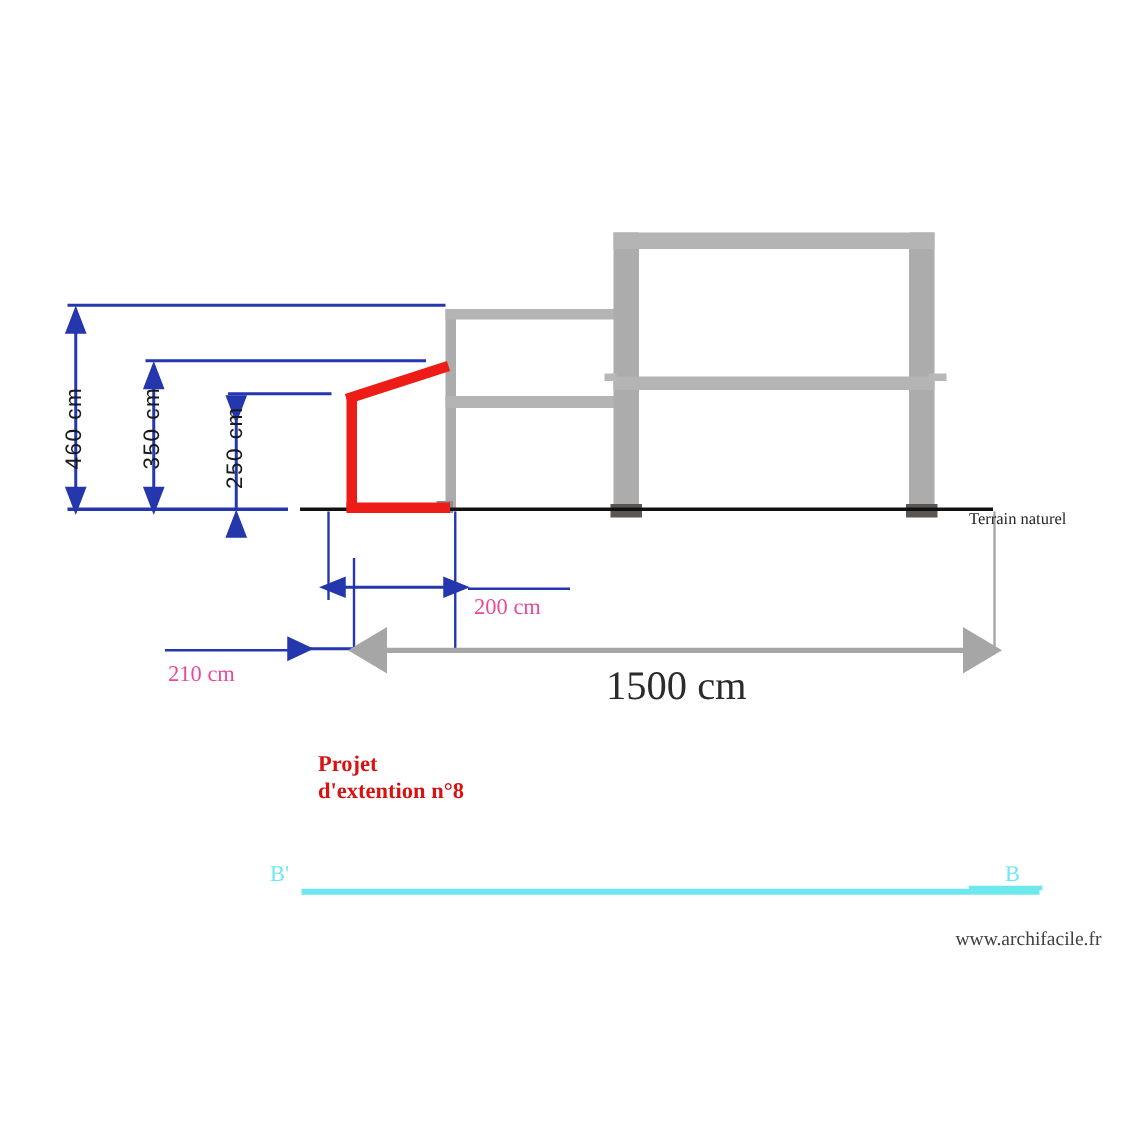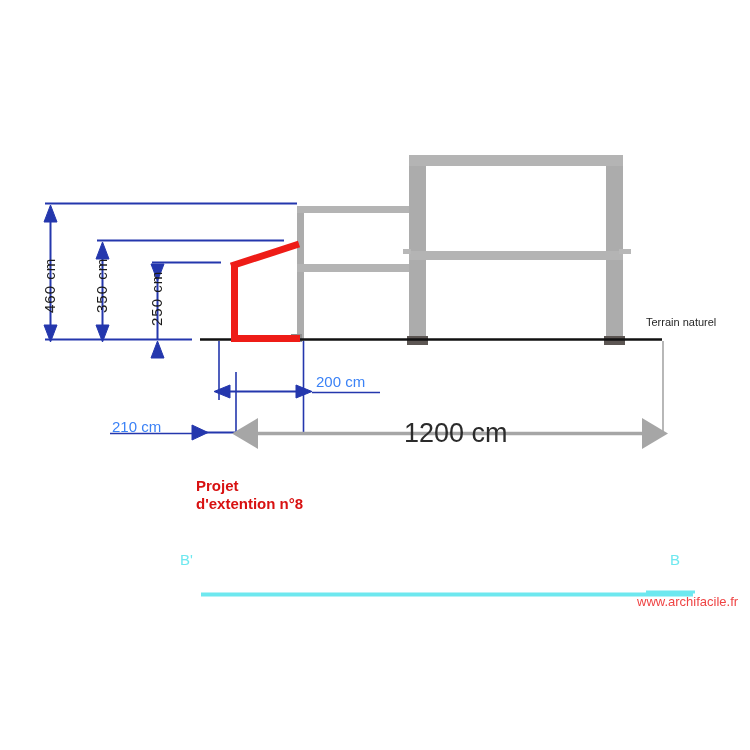--- a/index.html
+++ b/index.html
@@ -17,35 +17,36 @@
   #canvas {
     position: absolute;
     left: 0;
     top: 0;
     width: 750px;
     height: 750px;
   }
   .lbl {
     position: absolute;
     white-space: nowrap;
-    font-family: Liberation Sans, sans-serif;
+    font-family: Liberation Serif, serif;
+    margin-top: 24px;
   }
   
   .vlbl {
     position: absolute;
     white-space: nowrap;
     font-family: "Liberation Sans", sans-serif;
     transform-origin: 0 0;
     transform: rotate(-90deg);
     color: #1a1a1a;
     font-size: 15px;
     letter-spacing: 1px;
   }
   .hlbl {
-    color: #3b82f6;
+    color: #ec4899;
     font-size: 15px;
   }
   .big-dim {
     color: #2b2b2b;
     font-size: 27px;
   }
   .red-note {
     color: #d81111;
     font-weight: bold;
     font-size: 15px;
@@ -53,21 +54,21 @@
   }
   .terrain-lbl {
     color: #262626;
     font-size: 11px;
   }
   .sect-lbl {
     color: #6ee8ef;
     font-size: 15px;
   }
   .watermark {
-    color: #ef4444;
+    color: #404040;
     font-size: 13px;
   }
 </style>
 </head>
 <body>
 
 <svg id="canvas" viewBox="0 0 750 750">
 
   <defs>
     <marker id="bluetri-up" markerWidth="14" markerHeight="14" refX="7" refY="13" orient="auto">
@@ -173,25 +174,25 @@
 <div class="vlbl" style="left:41px; top:313px;">460 cm</div>
 
 <div class="vlbl" style="left:93px; top:313px;">350 cm</div>
 
 <div class="vlbl" style="left:148px; top:326px;">250 cm</div>
 
 <div class="lbl hlbl" style="left:316px; top:373px;">200 cm</div>
 
 <div class="lbl hlbl" style="left:112px; top:418px;">210 cm</div>
 
-<div class="lbl big-dim" style="left:404px; top:418px;">1200 cm</div>
+<div class="lbl big-dim" style="left:404px; top:418px;">1500 cm</div>
 
 <div class="lbl terrain-lbl" style="left:646px; top:316px;">Terrain naturel</div>
 
-<div class="lbl red-note" style="left:196px; top:477px;">
+<div class="lbl red-note" style="left:212px; top:477px;">
   <div>Projet</div>
   <div>d'extention n°8</div>
 </div>
 
 <div class="lbl sect-lbl" style="left:180px; top:551px;">B'</div>
 
 <div class="lbl sect-lbl" style="left:670px; top:551px;">B</div>
 
 <div class="lbl watermark" style="left:637px; top:594px;">www.archifacile.fr</div>
 

